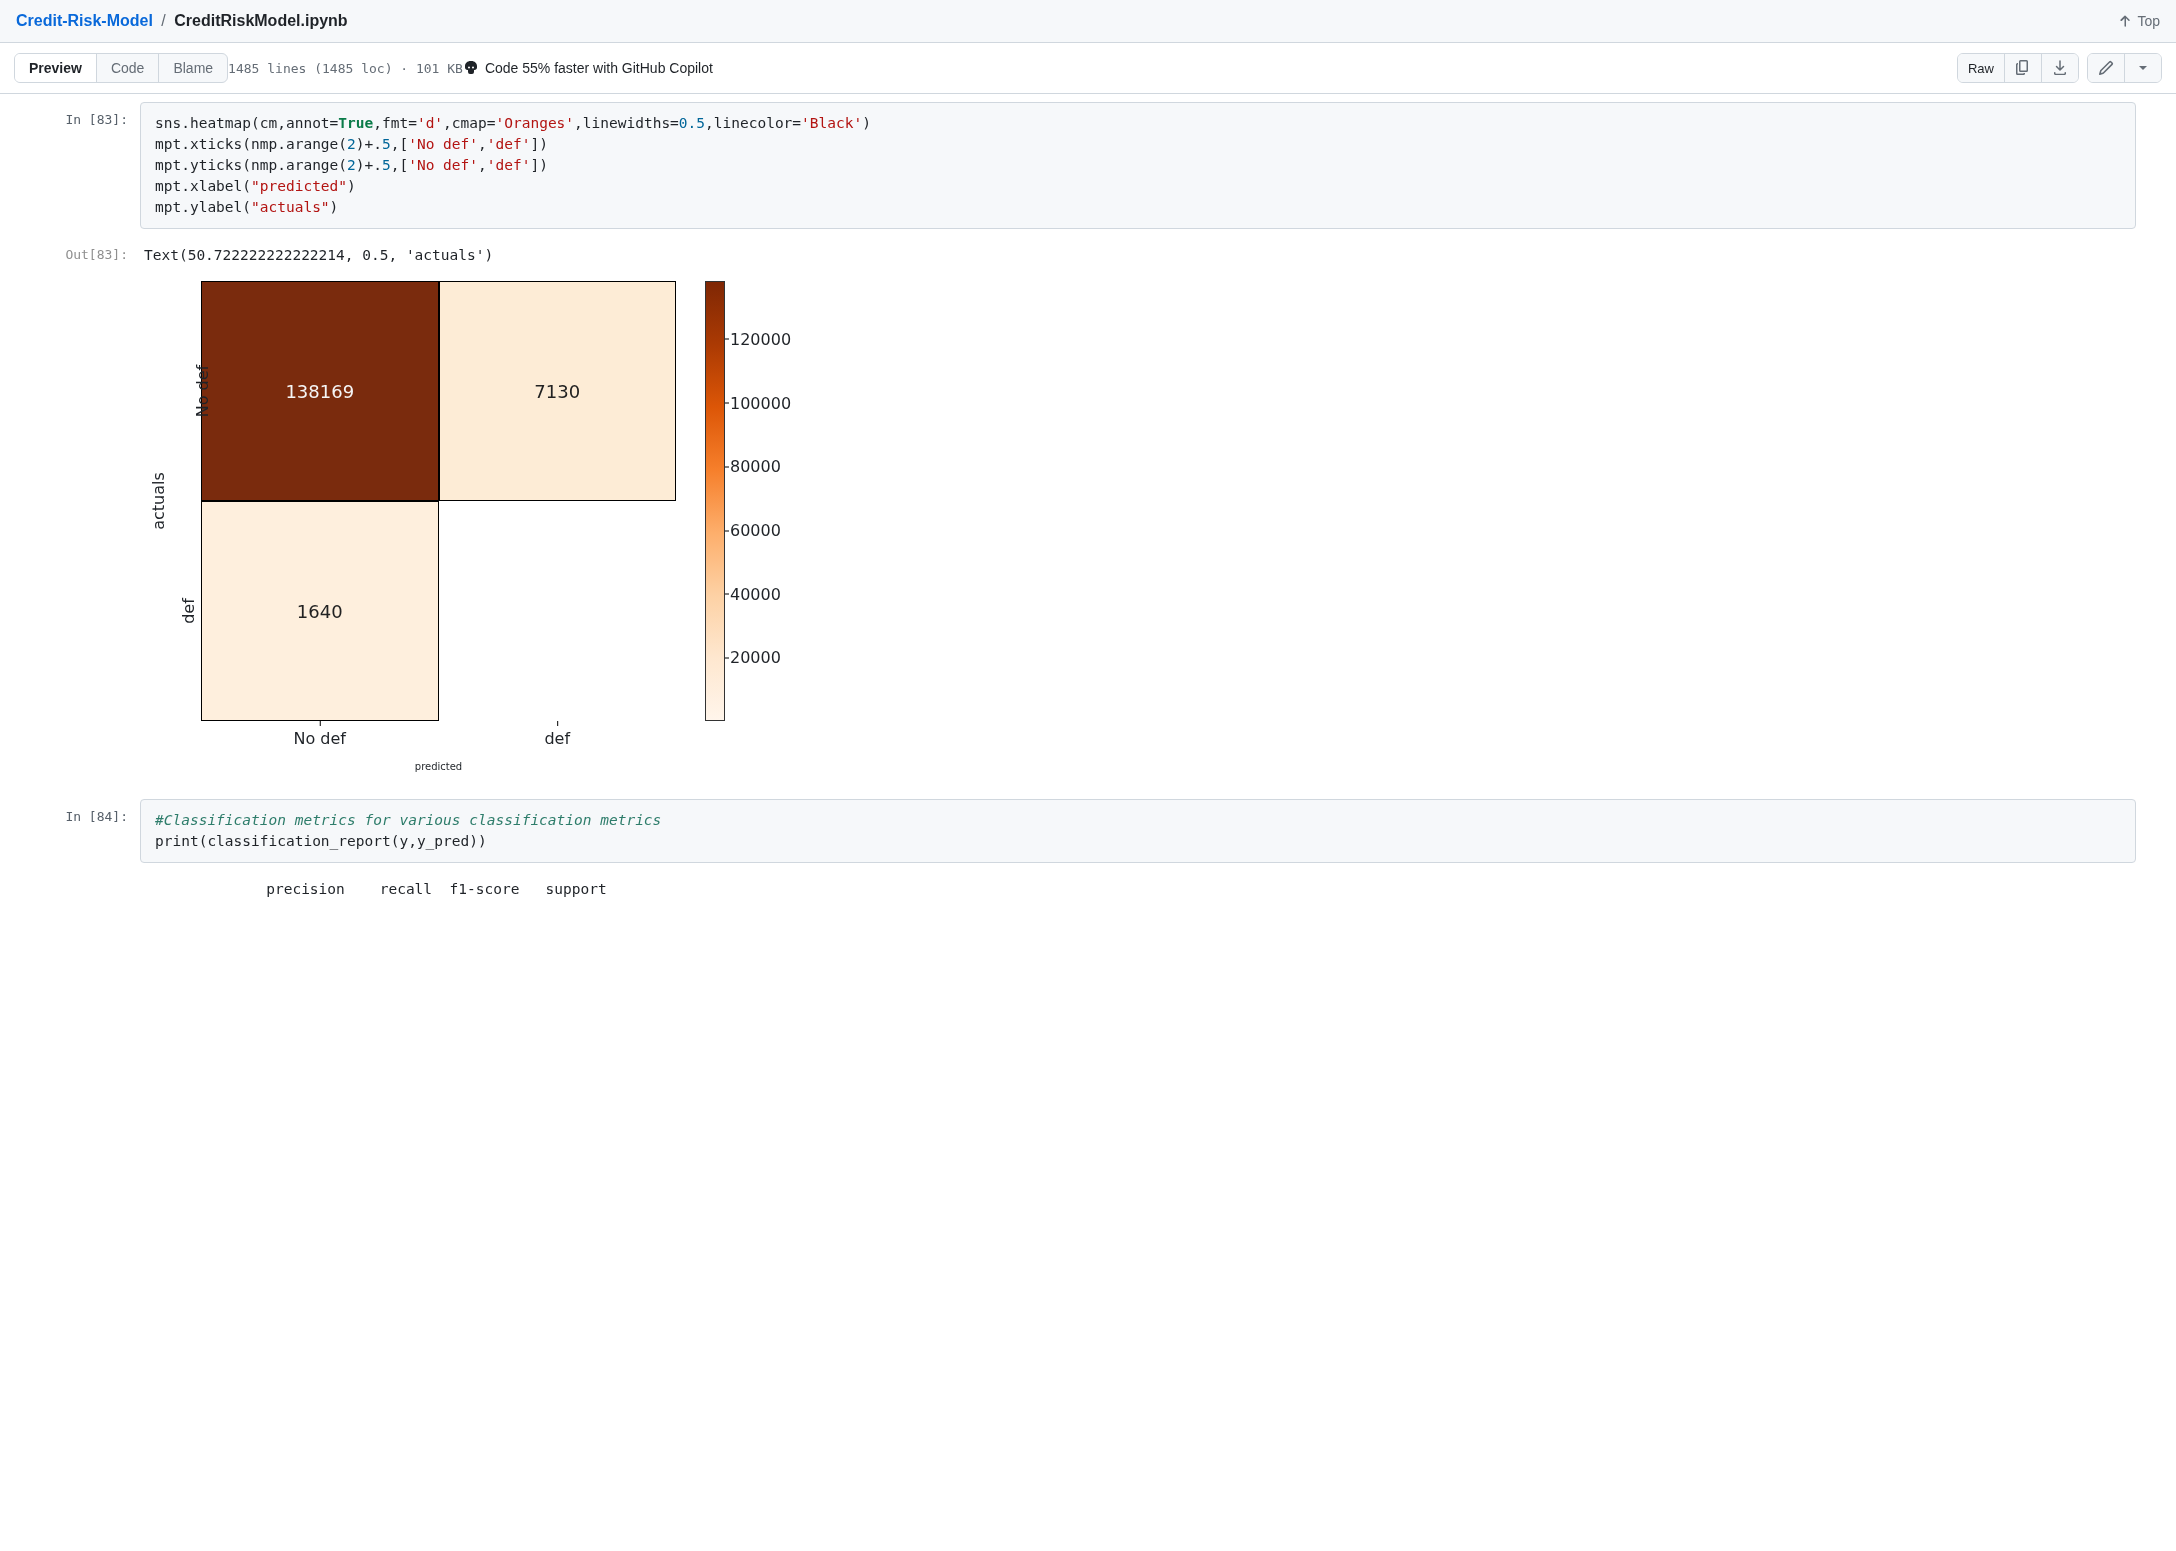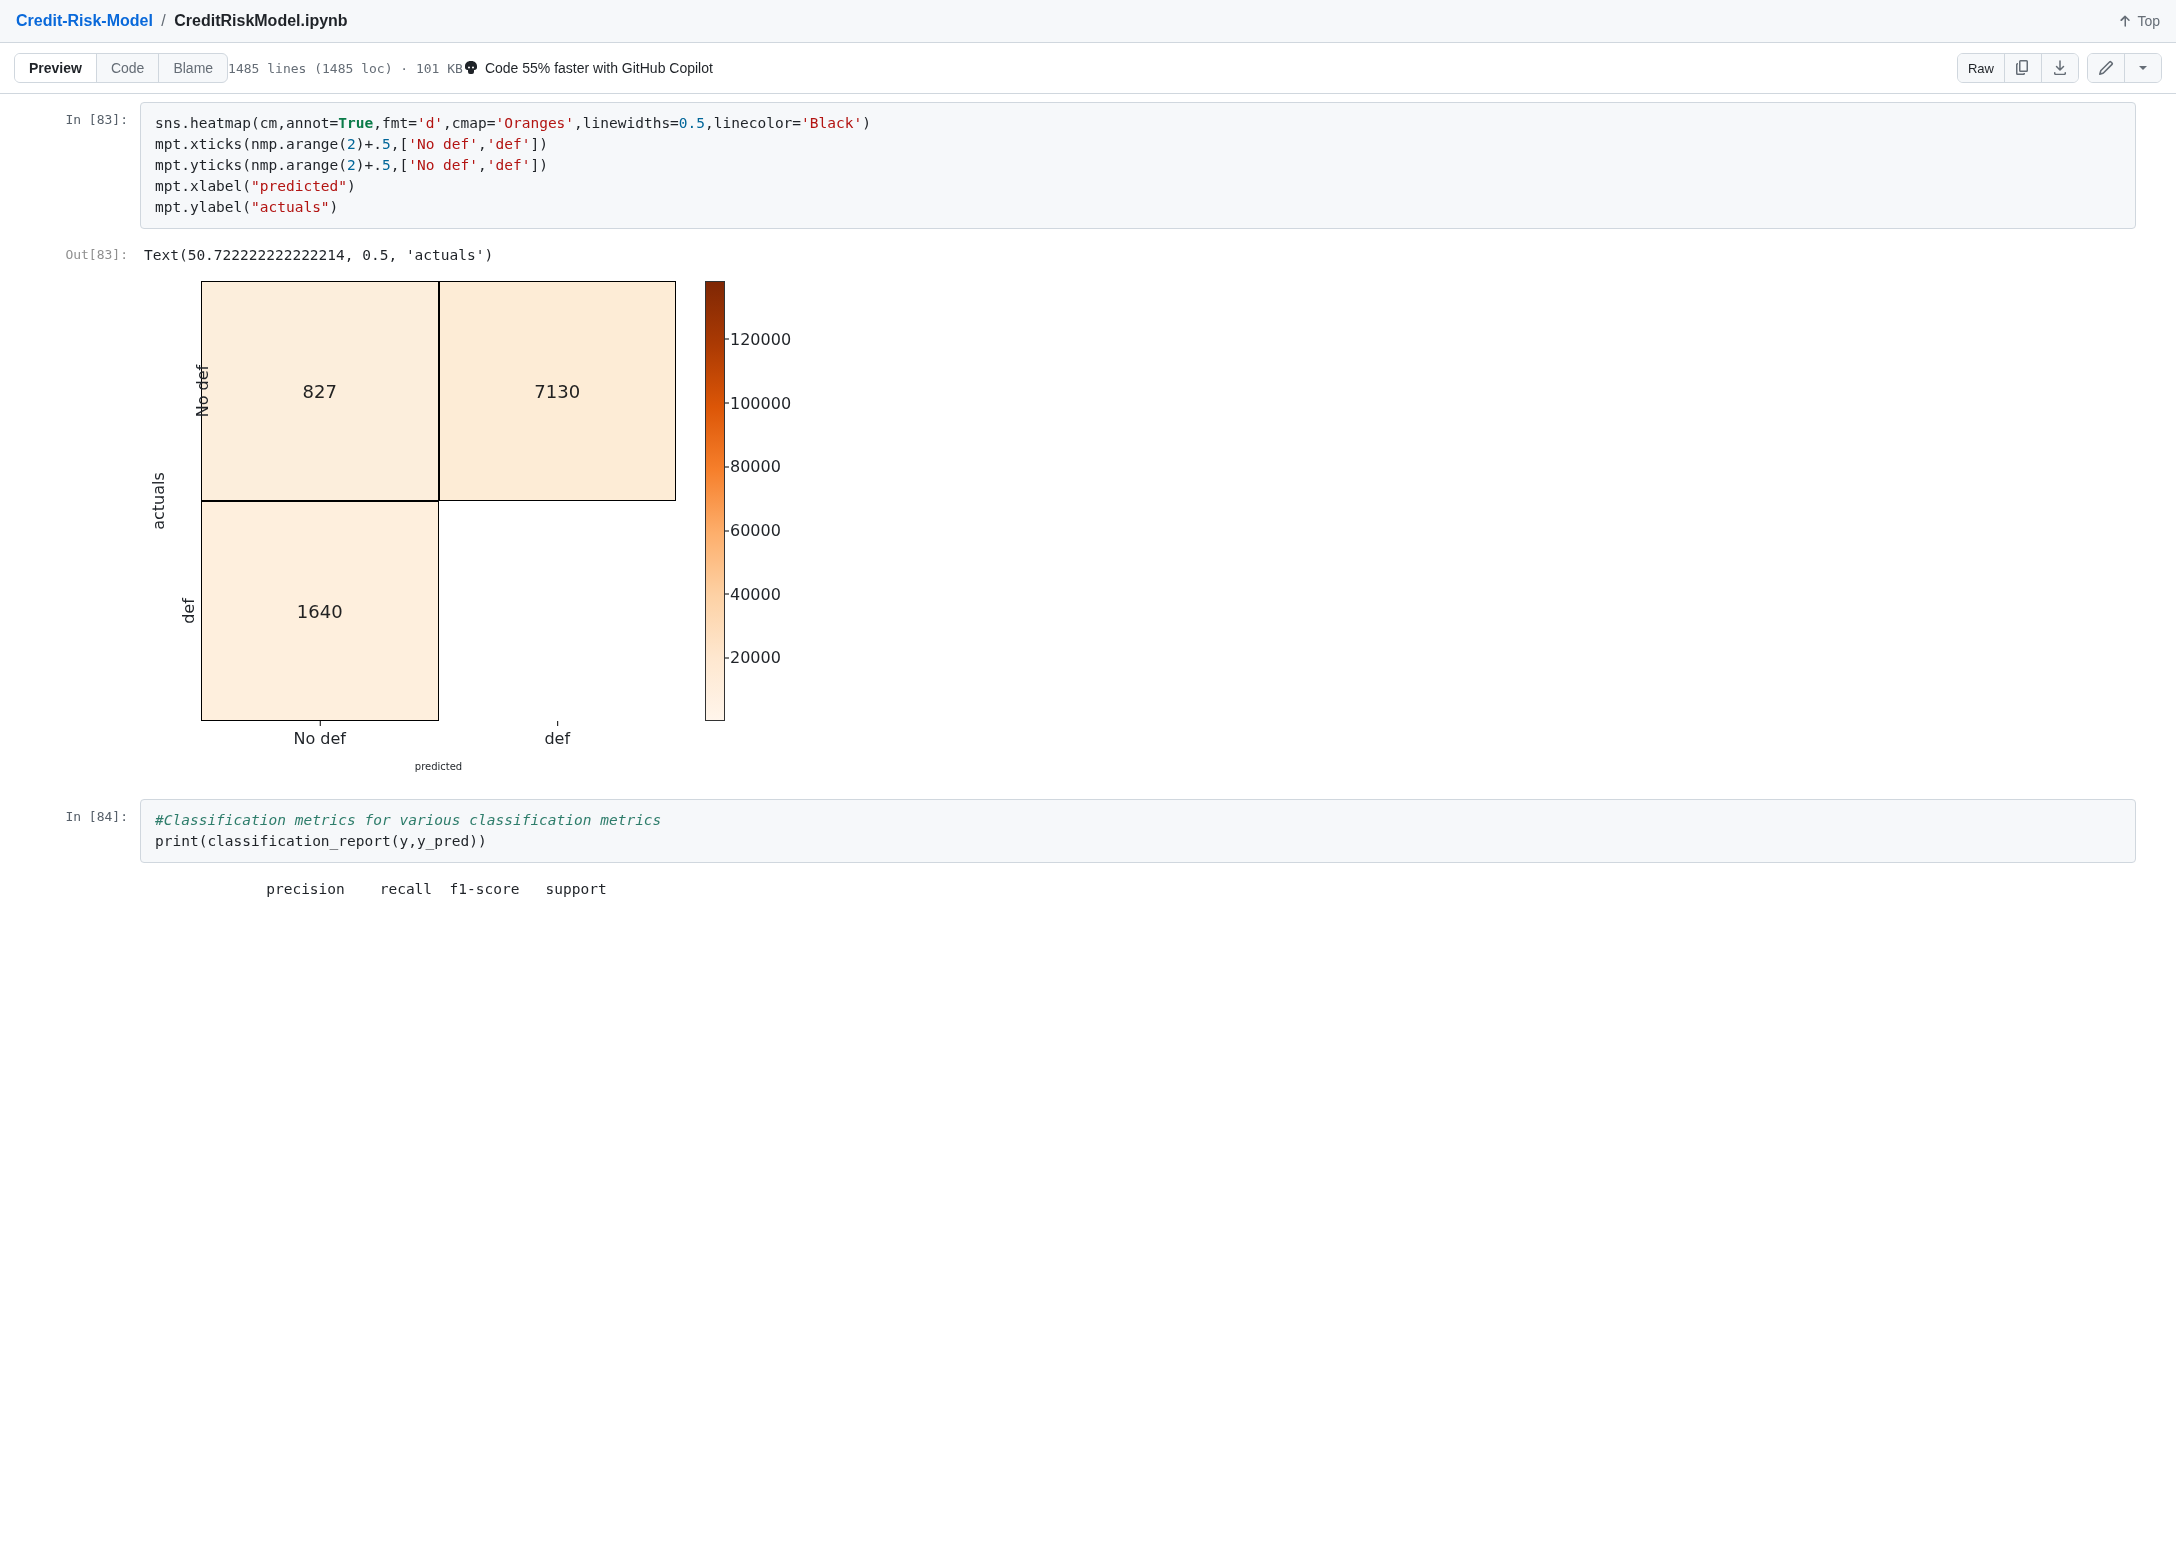--- a/index.html
+++ b/index.html
@@ -283,21 +283,21 @@
 <span class="tk-id">mpt.ylabel(</span><span class="tk-str">"actuals"</span><span class="tk-id">)</span></div>
     </div>
   </div>
 
   <div class="nb-cell">
     <div class="prompt">Out[83]:</div>
     <div class="cell-body">
       <div class="code-output">Text(50.722222222222214, 0.5, 'actuals')</div>
       <div class="heatmap-figure" id="heatmap">
           <div class="hm-grid">
-            <div class="hm-cell" style="background: rgb(252, 238, 220); color: rgb(34, 34, 34);">827</div>
+            <div class="hm-cell" style="background: rgb(122, 43, 13); color: rgb(246, 246, 246);">138169</div>
             <div class="hm-cell" style="background: rgb(253, 236, 214); color: rgb(34, 34, 34);">7130</div>
             <div class="hm-cell" style="background: rgb(254, 239, 221); color: rgb(34, 34, 34);">1640</div>
           </div>
           <div class="hm-ytick" style="top: 110px;">No def</div>
           <div class="hm-ytick" style="top: 330px;">def</div>
           <div class="hm-xtick" style="left: 179.75px;">No def</div>
           <div class="hm-xtick" style="left: 417.25px;">def</div>
           <div class="hm-ylabel">actuals</div>
           <div class="hm-xlabel">predicted</div>
           <div class="hm-colorbar"></div>

